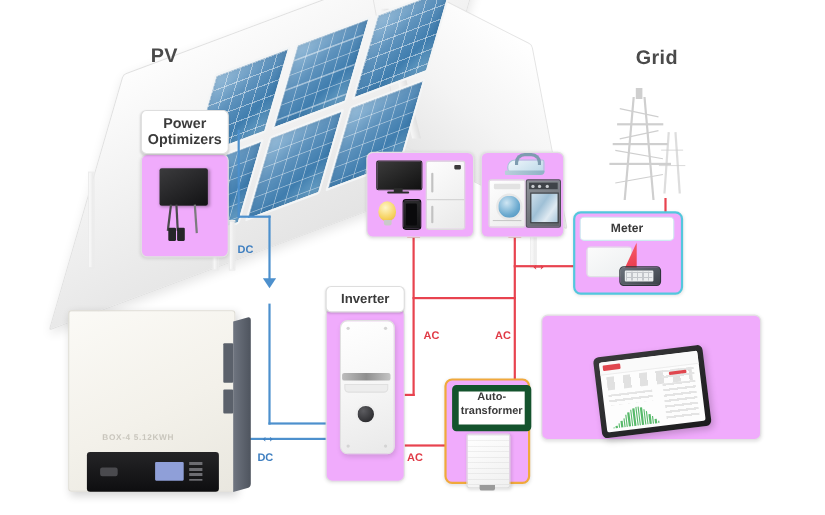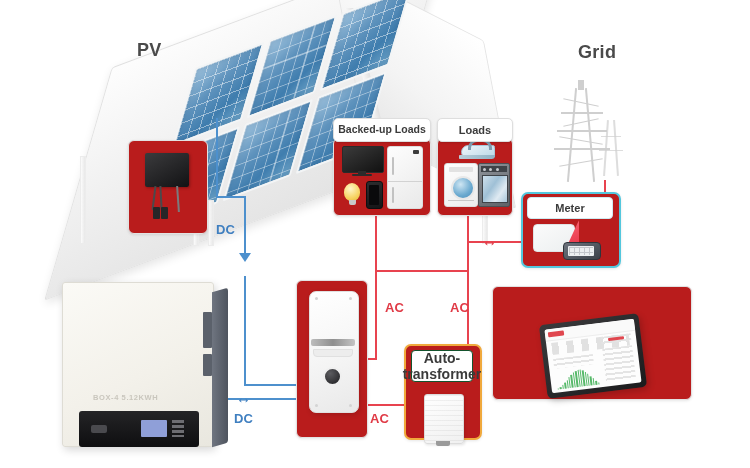--- a/index.html
+++ b/index.html
@@ -30,34 +30,34 @@
     position:absolute;
     font-weight:bold;
     color:#4a4a4a;
     letter-spacing:.3px;
     z-index:40;
   }
 
   
   .panel{
     position:absolute;
-    background:#b91c1c;
+    background:#f0abfc;
     border:1px solid #e2e2e2;
     border-radius:6px;
     box-shadow:0 1px 3px rgba(0,0,0,.10);
     z-index:30;
   }
   .panel.cyan{border:2px solid #53c7dd;border-radius:7px;}
   .panel.orange{border:2px solid #f0a93c;border-radius:7px;}
 
   
   .wire{position:absolute;z-index:20;}
   .dc{background:#4d90cd;}
   .ac{background:#e8434f;}
-  .wlabel{position:absolute;font-weight:bold;font-size:13px;z-index:41;}
+  .wlabel{position:absolute;font-weight:bold;font-size:10px;z-index:41;}
   .wlabel.dcl{color:#3f7fc0;}
   .wlabel.acl{color:#e03a46;}
 
   
   .arr{position:absolute;width:0;height:0;z-index:21;}
   .arr-down-dc{border-left:6px solid transparent;border-right:6px solid transparent;border-top:9px solid #4d90cd;}
   .arr-up-ac{border-left:6px solid transparent;border-right:6px solid transparent;border-bottom:10px solid #e8434f;}
 
   
   .bidi{position:absolute;z-index:41;font-weight:bold;line-height:1;}
@@ -278,20 +278,24 @@
 
   <div class="wire ac" style="left:350px;top:404px;width:62px;height:2px;"></div>
   <div class="wlabel acl" style="left:370px;top:411px;">AC</div>
 
   <div class="wire ac" style="left:467px;top:241px;width:58px;height:2px;"></div>
   <div class="bidi acb" style="left:482px;top:233px;font-size:15px;">↔</div>
 
   <div class="wire ac" style="left:604px;top:180px;width:2px;height:62px;"></div>
   <div class="wire ac" style="left:590px;top:241px;width:16px;height:2px;"></div>
 
+  <div class="label-box" style="left:128px;top:100px;width:78px;height:38px;font-size:13px;flex-direction:column;">
+    <span>Power</span>
+    <span>Optimizers</span>
+  </div>
   <div class="panel" style="left:128px;top:140px;width:78px;height:92px;">
     <div style="position:absolute;left:16px;top:12px;width:44px;height:34px;background:linear-gradient(150deg,#3b3b3d,#121214);border-radius:2px;box-shadow:1px 1px 3px rgba(0,0,0,.3);"></div>
     <div style="position:absolute;left:24px;top:45px;width:1.5px;height:24px;background:#4a4a4c;transform:rotate(7deg);"></div>
     <div style="position:absolute;left:31px;top:45px;width:1.5px;height:24px;background:#4a4a4c;transform:rotate(-3deg);"></div>
     <div style="position:absolute;left:48px;top:45px;width:1.5px;height:26px;background:#7b7b7d;transform:rotate(-4deg);"></div>
     <div style="position:absolute;left:24px;top:66px;width:7px;height:12px;background:#262628;border-radius:1px;"></div>
     <div style="position:absolute;left:32px;top:66px;width:7px;height:12px;background:#262628;border-radius:1px;"></div>
   </div>
 
   <div id="battery">
@@ -301,65 +305,64 @@
         <div class="bat-logo"></div>
         <div class="bat-lcd"></div>
         <div class="bat-leds"></div>
       </div>
     </div>
     <div class="bat-side"></div>
     <div class="bat-vent" style="top:34px;height:36px;"></div>
     <div class="bat-vent" style="top:76px;height:22px;"></div>
   </div>
 
+  <div class="label-box" style="left:296px;top:260px;width:70px;height:22px;font-size:12px;">Inverter</div>
   <div class="panel" style="left:296px;top:280px;width:70px;height:156px;">
     <div class="inv-body">
       <div class="inv-screw" style="left:5px;top:5px;"></div>
       <div class="inv-screw" style="left:39px;top:5px;"></div>
       <div class="inv-screw" style="left:5px;top:112px;"></div>
       <div class="inv-screw" style="left:39px;top:112px;"></div>
     </div>
     <div class="inv-seam"></div>
     <div class="inv-lip"></div>
     <div class="inv-knob"></div>
   </div>
 
   <div class="panel orange" style="left:404px;top:344px;width:74px;height:92px;">
-    <div style="position:absolute;left:5px;top:4px;width:60px;height:30px;background:#fff;border:1px solid #14532d;border-radius:4px;display:flex;flex-direction:column;align-items:center;justify-content:center;font-size:14px;font-weight:bold;color:#3b3b3b;line-height:1.15;">
+    <div style="position:absolute;left:5px;top:4px;width:60px;height:30px;background:#fff;border:6px solid #14532d;border-radius:4px;display:flex;flex-direction:column;align-items:center;font-size:10px;font-weight:bold;color:#3b3b3b;line-height:1.15;">
       <span>Auto-</span>
       <span>transformer</span>
     </div>
     <div style="position:absolute;left:0;top:38px;width:100%;height:54px;">
       <div class="at-body"></div>
       <div class="at-foot"></div>
     </div>
   </div>
 
-  <div class="label-box" style="left:333px;top:118px;width:96px;height:22px;font-size:10.5px;">Backed-up Loads</div>
   <div class="panel" style="left:333px;top:138px;width:96px;height:76px;">
     <div class="tv-screen" style="left:8px;top:7px;width:40px;height:25px;"></div>
     <div class="tv-stand" style="left:24px;top:32px;width:8px;height:4px;"></div>
     <div class="tv-stand" style="left:18px;top:35px;width:20px;height:2px;border-radius:1px;"></div>
 
     <div class="bulb-glass" style="left:10px;top:44px;width:16px;height:18px;"></div>
     <div class="bulb-base" style="left:15px;top:61px;width:7px;height:5px;"></div>
 
     <div class="phone" style="left:32px;top:42px;width:15px;height:26px;">
       <div class="phone-scr" style="left:1.5px;top:2.5px;width:10px;height:20px;"></div>
     </div>
 
     <div class="fridge" style="left:53px;top:7px;width:34px;height:61px;">
       <div class="fridge-split" style="left:0;top:34px;width:34px;"></div>
       <div class="fridge-handle" style="left:4px;top:10px;height:18px;"></div>
       <div class="fridge-handle" style="left:4px;top:40px;height:16px;"></div>
       <div style="position:absolute;right:3px;top:3px;width:6px;height:4px;background:#3b3b3b;border-radius:1px;"></div>
     </div>
   </div>
 
-  <div class="label-box" style="left:437px;top:118px;width:74px;height:22px;font-size:11px;">Loads</div>
   <div class="panel" style="left:437px;top:138px;width:74px;height:76px;">
     <div class="iron-body" style="left:23px;top:6px;width:32px;height:11px;"></div>
     <div class="iron-plate" style="left:21px;top:16px;width:36px;height:4px;"></div>
     <div class="iron-handle" style="left:30px;top:0px;width:18px;height:8px;"></div>
 
     <div class="washer" style="left:6px;top:24px;width:32px;height:42px;">
       <div class="washer-panel" style="left:4px;top:3px;width:24px;height:5px;"></div>
       <div class="washer-drum" style="left:6px;top:12px;width:20px;height:20px;"></div>
       <div style="position:absolute;left:3px;top:36px;width:26px;height:1px;background:#c8c8c8;"></div>
     </div>

